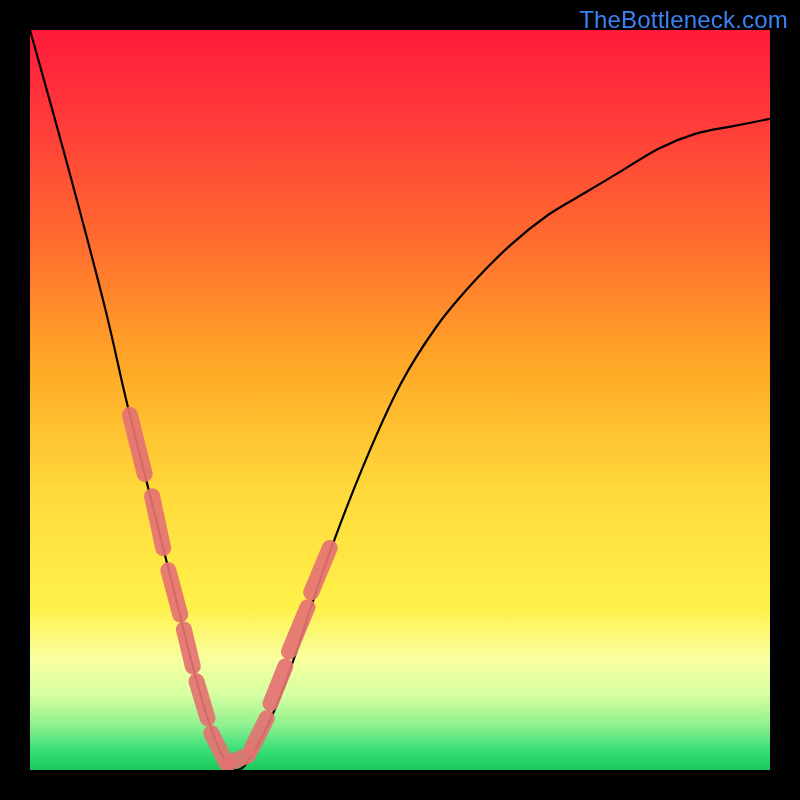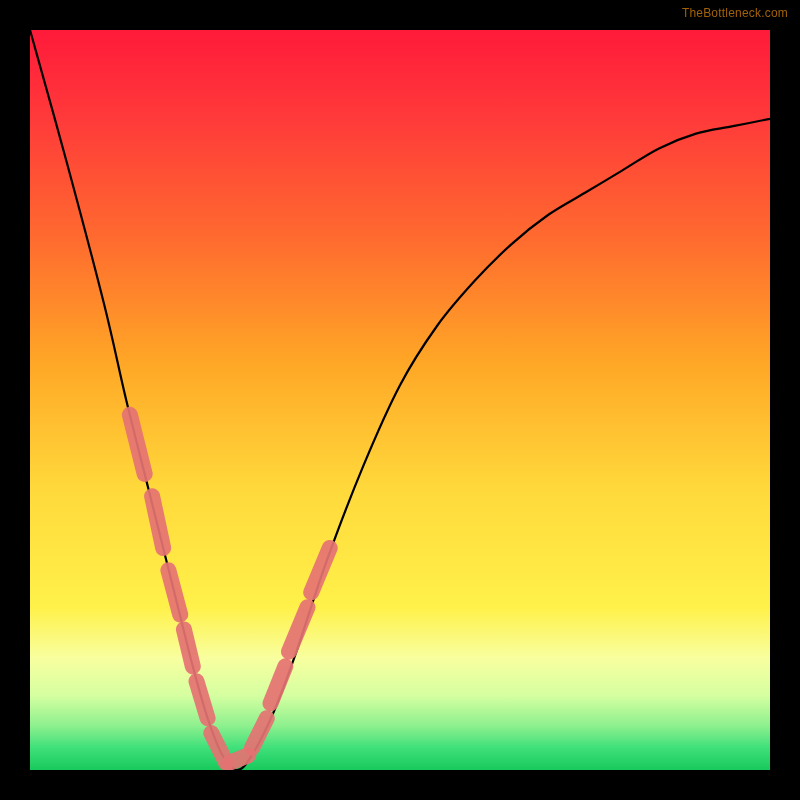--- a/index.html
+++ b/index.html
@@ -22,22 +22,22 @@
     left: 30px;
     top: 30px;
     width: 740px;
     height: 740px;
     overflow: hidden;
   }
   .watermark {
     position: absolute;
     top: 6px;
     right: 12px;
-    color: #a16207;
-    font-size: 12px;
+    color: #3b82f6;
+    font-size: 24px;
     letter-spacing: 0.2px;
     font-weight: 500;
     user-select: none;
   }
   svg { display: block; }
 </style>
 </head>
 <body>
 
 <div class="frame">

